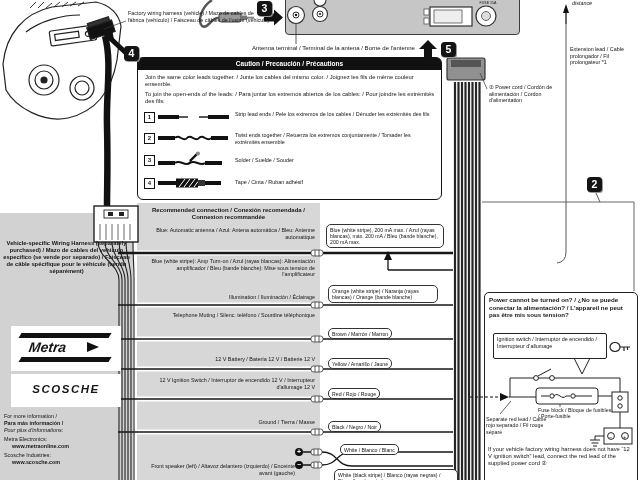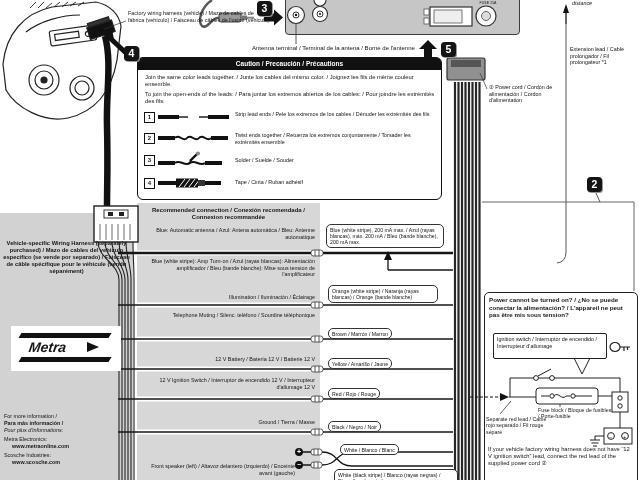--- a/index.html
+++ b/index.html
@@ -288,20 +288,23 @@
 
   <div class="abs t f58 b ctr z3" style="left:3px;top:240px;width:127px">Vehicle-specific Wiring Harness (separately purchased) / Mazo de cables del vehículo específico (se vende por separado) / Faisceau de câble spécifique pour le véhicule (vendu séparément)</div>
 
   <div class="abs z3" style="left:11px;top:326px;width:110px;height:45px;background:#fff">
     <div class="abs bar" style="left:9px;top:7px;width:90px;height:5px"></div>
     <div class="abs t b i" style="left:18px;top:13px;font-size:14px;line-height:16px;transform:skewX(-8deg)">Metra</div>
     <div class="abs" style="left:76px;top:16px;width:0;height:0;border-left:12px solid #111;border-top:5px solid transparent;border-bottom:5px solid transparent"></div>
     <div class="abs bar" style="left:9px;top:31px;width:90px;height:5px"></div>
   </div>
 
+  <div class="abs z3" style="left:11px;top:374px;width:110px;height:33px;background:#fff">
+    <div class="abs t b i ctr" style="left:0;top:9px;width:110px;font-size:11.5px;letter-spacing:1.5px">SCOSCHE</div>
+  </div>
 
   <div class="abs t f54 z3" style="left:4px;top:413px">For more information /</div>
   <div class="abs t f54 b z3" style="left:4px;top:420px">Para más información /</div>
   <div class="abs t f54 i z3" style="left:4px;top:427px">Pour plus d'informations:</div>
   <div class="abs t f54 z3" style="left:4px;top:436px">Metra Electronics:</div>
   <div class="abs t f54 b z3" style="left:12px;top:443px">www.metraonline.com</div>
   <div class="abs t f54 z3" style="left:4px;top:452px">Scosche Industries:</div>
   <div class="abs t f54 b z3" style="left:12px;top:459px">www.scosche.com</div>
 
   <div class="abs t f60 b ctr z3" style="left:139px;top:207px;width:179px">Recommended connection / Conexión recomendada / Connexion recommandée</div>

